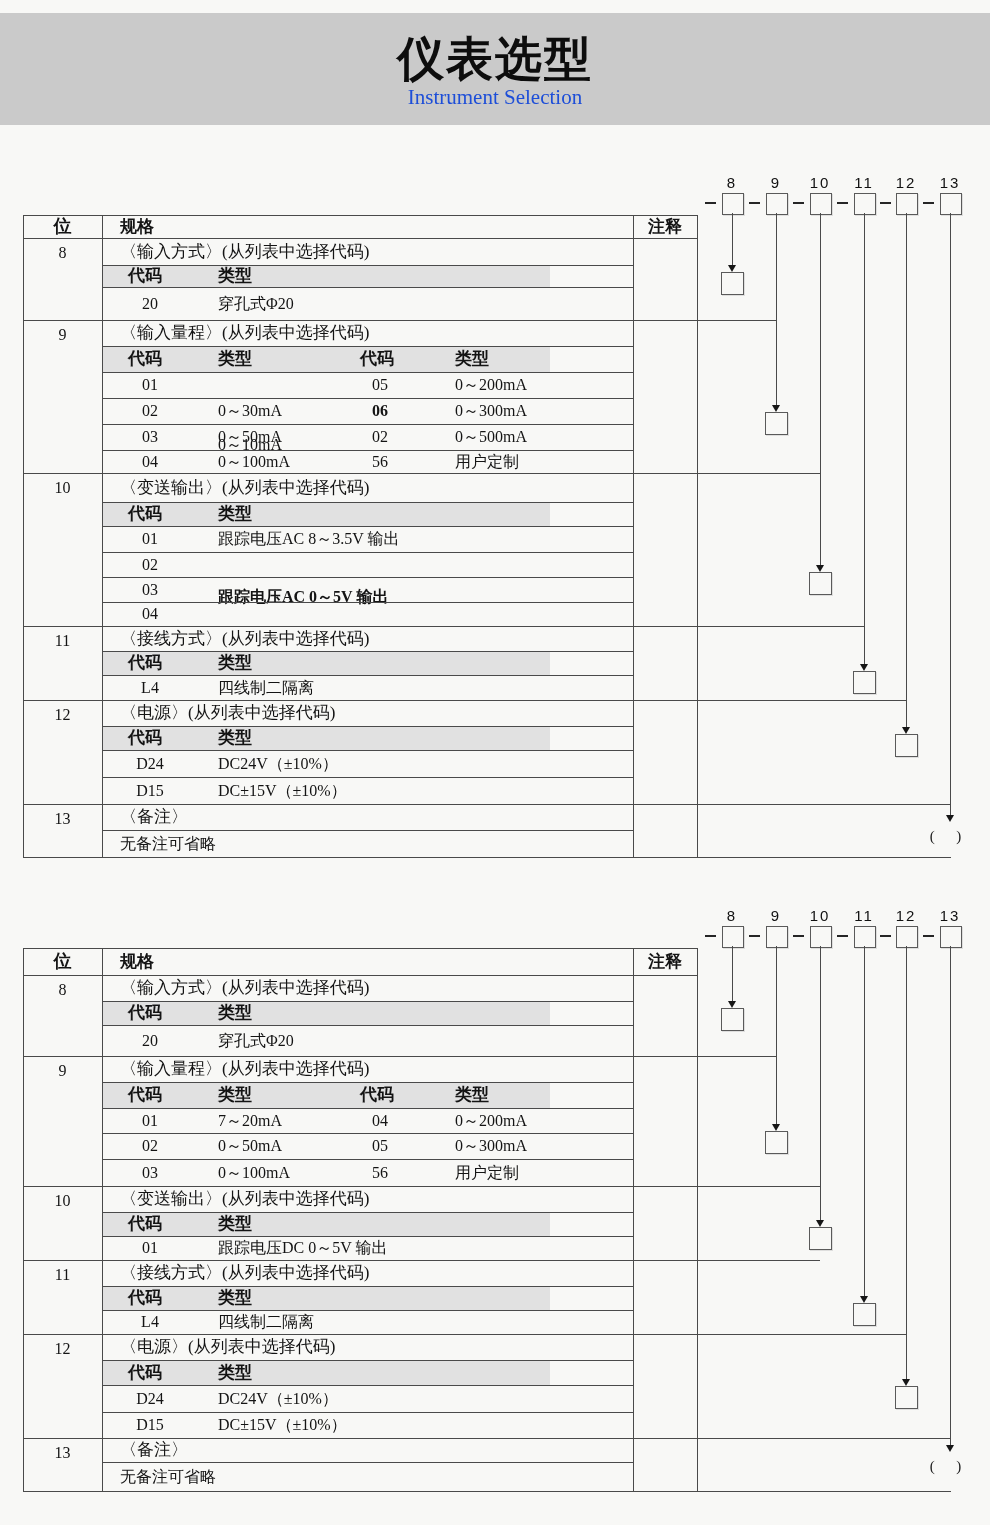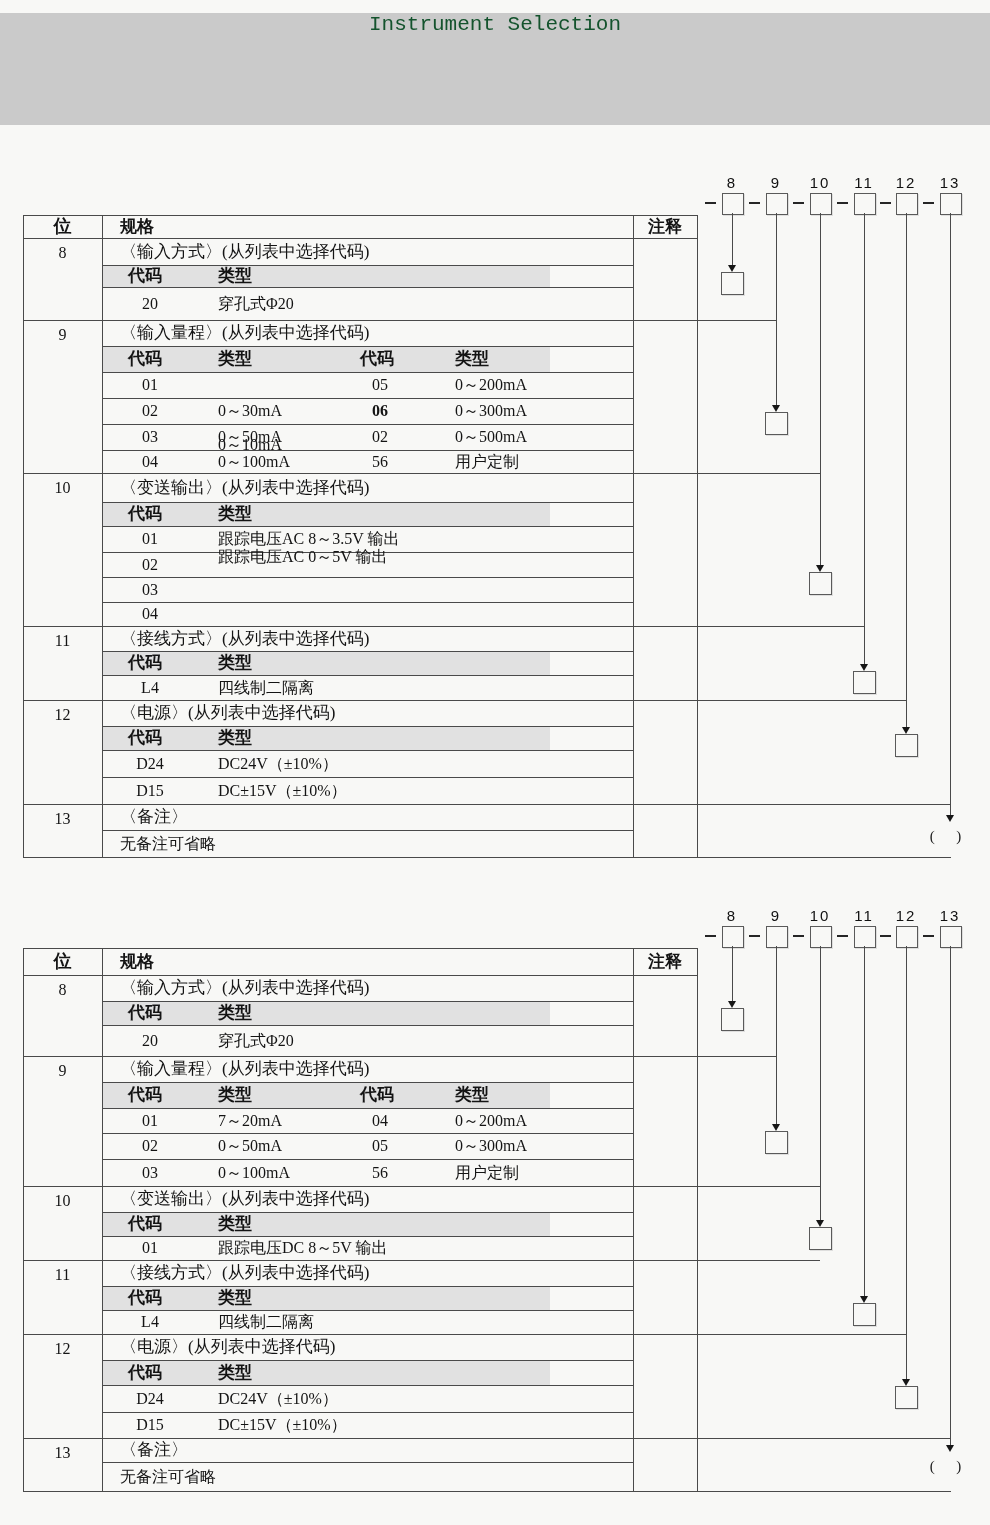--- a/index.html
+++ b/index.html
@@ -1,21 +1,21 @@
 <!DOCTYPE html>
 <html><head>
 <meta charset="utf-8">
 <style>
   html,body{margin:0;padding:0;background:#f8f8f6;}
   .page{position:relative;width:990px;height:1525px;background:#f8f8f6;overflow:hidden;
         font-family:"Liberation Serif","DejaVu Serif",serif;color:#141414;}
   .banner{position:absolute;left:0;top:13px;width:990px;height:112px;background:#cacaca;text-align:center;}
   .banner-title{font-family:"Liberation Sans","DejaVu Sans",sans-serif;font-weight:bold;font-size:47px;
                 letter-spacing:2px;color:#0d0d0d;padding-top:20px;line-height:52px;}
-  .banner-sub{font-family:Liberation Mono, monospace;font-size:21px;color:#14532d;line-height:24px;}
+  .banner-sub{font-family:Liberation Serif, serif;font-size:21px;color:#1d4ed8;line-height:24px;}
   .title-bar{position:absolute;background:#dbdbdb;display:flex;justify-content:space-between;align-items:center;}
   .title-bar .t{font-weight:bold;font-size:17px;padding-left:3px;white-space:nowrap;}
   .title-bar .m{font-weight:bold;font-size:18px;padding-right:6px;letter-spacing:1px;white-space:nowrap;}
   .hline{position:absolute;height:1px;background:#4a4a4a;}
   .vline{position:absolute;width:1px;background:#4a4a4a;}
   .txt{position:absolute;white-space:nowrap;font-size:16px;}
   .bold{font-weight:bold;}
   .ctr{text-align:center;}
   .band{position:absolute;background:#e1e1e1;}
   .cbox{position:absolute;width:20px;height:20px;border:1px solid #5a5a5a;background:transparent;
@@ -26,20 +26,21 @@
          border-top:7px solid #161616;}
   .posnum{position:absolute;text-align:center;font-family:"Liberation Sans","DejaVu Sans",sans-serif;
           font-size:15px;letter-spacing:2px;color:#111;}
   .suffix{position:absolute;text-align:center;font-size:15px;letter-spacing:9px;color:#222;white-space:nowrap;}
 </style>
 </head>
 <body>
 
 <div class="page" id="page">
   <div class="banner">
+    <div class="banner-title">仪表选型</div>
     <div class="banner-sub">Instrument Selection</div>
   </div>
     <div class="hline" style="left: 23px; top: 215px; width: 674px;"></div>
     <div class="txt bold ctr" style="left: 23px; top: 215px; width: 79px; line-height: 23px; font-size: 18px;">位</div>
     <div class="txt bold" style="left: 120px; top: 215px; line-height: 23px; font-size: 17px;">规格</div>
     <div class="txt bold ctr" style="left: 633px; top: 215px; width: 64px; line-height: 23px; font-size: 17px;">注释</div>
     <div class="hline" style="left: 23px; top: 238px; width: 674px;"></div>
     <div class="txt ctr" style="left: 23px; top: 241px; width: 79px; line-height: 24px;">8</div>
     <div class="txt" style="left: 120px; top: 238px; line-height: 27px; font-size: 17px;">〈输入方式〉(从列表中选择代码)</div>
     <div class="hline" style="left: 102px; top: 265px; width: 531px;"></div>
@@ -83,21 +84,21 @@
     <div class="txt" style="left: 120px; top: 473px; line-height: 29px; font-size: 17px;">〈变送输出〉(从列表中选择代码)</div>
     <div class="hline" style="left: 102px; top: 502px; width: 531px;"></div>
     <div class="band" style="left: 103px; top: 503px; width: 447px; height: 23px;"></div>
     <div class="txt bold" style="left: 128px; top: 502px; line-height: 24px; font-size: 17px;">代码</div>
     <div class="txt bold" style="left: 218px; top: 502px; line-height: 24px; font-size: 17px;">类型</div>
     <div class="hline" style="left: 102px; top: 526px; width: 531px;"></div>
     <div class="txt ctr" style="left: 120px; top: 526px; width: 60px; line-height: 26px;">01</div>
     <div class="txt" style="left: 218px; top: 526px; line-height: 26px;">跟踪电压AC 8～3.5V 输出</div>
     <div class="hline" style="left: 102px; top: 552px; width: 531px;"></div>
     <div class="txt ctr" style="left: 120px; top: 552px; width: 60px; line-height: 25px;">02</div>
-    <div class="txt" style="left: 218px; top: 544px; line-height: 25px;">跟踪电压AC 0～5V 输出</div>
+    <div class="txt" style="left: 218px; top: 584px; line-height: 25px; font-weight: bold;">跟踪电压AC 0～5V 输出</div>
     <div class="hline" style="left: 102px; top: 577px; width: 531px;"></div>
     <div class="txt ctr" style="left: 120px; top: 577px; width: 60px; line-height: 25px;">03</div>
     <div class="hline" style="left: 102px; top: 602px; width: 531px;"></div>
     <div class="txt ctr" style="left: 120px; top: 602px; width: 60px; line-height: 24px;">04</div>
     <div class="hline" style="left: 23px; top: 626px; width: 674px;"></div>
     <div class="txt ctr" style="left: 23px; top: 629px; width: 79px; line-height: 24px;">11</div>
     <div class="txt" style="left: 120px; top: 626px; line-height: 25px; font-size: 17px;">〈接线方式〉(从列表中选择代码)</div>
     <div class="hline" style="left: 102px; top: 651px; width: 531px;"></div>
     <div class="band" style="left: 103px; top: 652px; width: 447px; height: 23px;"></div>
     <div class="txt bold" style="left: 128px; top: 651px; line-height: 24px; font-size: 17px;">代码</div>
@@ -210,21 +211,21 @@
     <div class="txt" style="left: 455px; top: 1159px; line-height: 27px;">用户定制</div>
     <div class="hline" style="left: 23px; top: 1186px; width: 674px;"></div>
     <div class="txt ctr" style="left: 23px; top: 1189px; width: 79px; line-height: 24px;">10</div>
     <div class="txt" style="left: 120px; top: 1186px; line-height: 26px; font-size: 17px;">〈变送输出〉(从列表中选择代码)</div>
     <div class="hline" style="left: 102px; top: 1212px; width: 531px;"></div>
     <div class="band" style="left: 103px; top: 1213px; width: 447px; height: 23px;"></div>
     <div class="txt bold" style="left: 128px; top: 1212px; line-height: 24px; font-size: 17px;">代码</div>
     <div class="txt bold" style="left: 218px; top: 1212px; line-height: 24px; font-size: 17px;">类型</div>
     <div class="hline" style="left: 102px; top: 1236px; width: 531px;"></div>
     <div class="txt ctr" style="left: 120px; top: 1236px; width: 60px; line-height: 24px;">01</div>
-    <div class="txt" style="left: 218px; top: 1236px; line-height: 24px;">跟踪电压DC 8～5V 输出</div>
+    <div class="txt" style="left: 218px; top: 1236px; line-height: 24px;">跟踪电压DC 0～5V 输出</div>
     <div class="hline" style="left: 23px; top: 1260px; width: 674px;"></div>
     <div class="txt ctr" style="left: 23px; top: 1263px; width: 79px; line-height: 24px;">11</div>
     <div class="txt" style="left: 120px; top: 1260px; line-height: 26px; font-size: 17px;">〈接线方式〉(从列表中选择代码)</div>
     <div class="hline" style="left: 102px; top: 1286px; width: 531px;"></div>
     <div class="band" style="left: 103px; top: 1287px; width: 447px; height: 23px;"></div>
     <div class="txt bold" style="left: 128px; top: 1286px; line-height: 24px; font-size: 17px;">代码</div>
     <div class="txt bold" style="left: 218px; top: 1286px; line-height: 24px; font-size: 17px;">类型</div>
     <div class="hline" style="left: 102px; top: 1310px; width: 531px;"></div>
     <div class="txt ctr" style="left: 120px; top: 1310px; width: 60px; line-height: 24px;">L4</div>
     <div class="txt" style="left: 218px; top: 1310px; line-height: 24px;">四线制二隔离</div>

